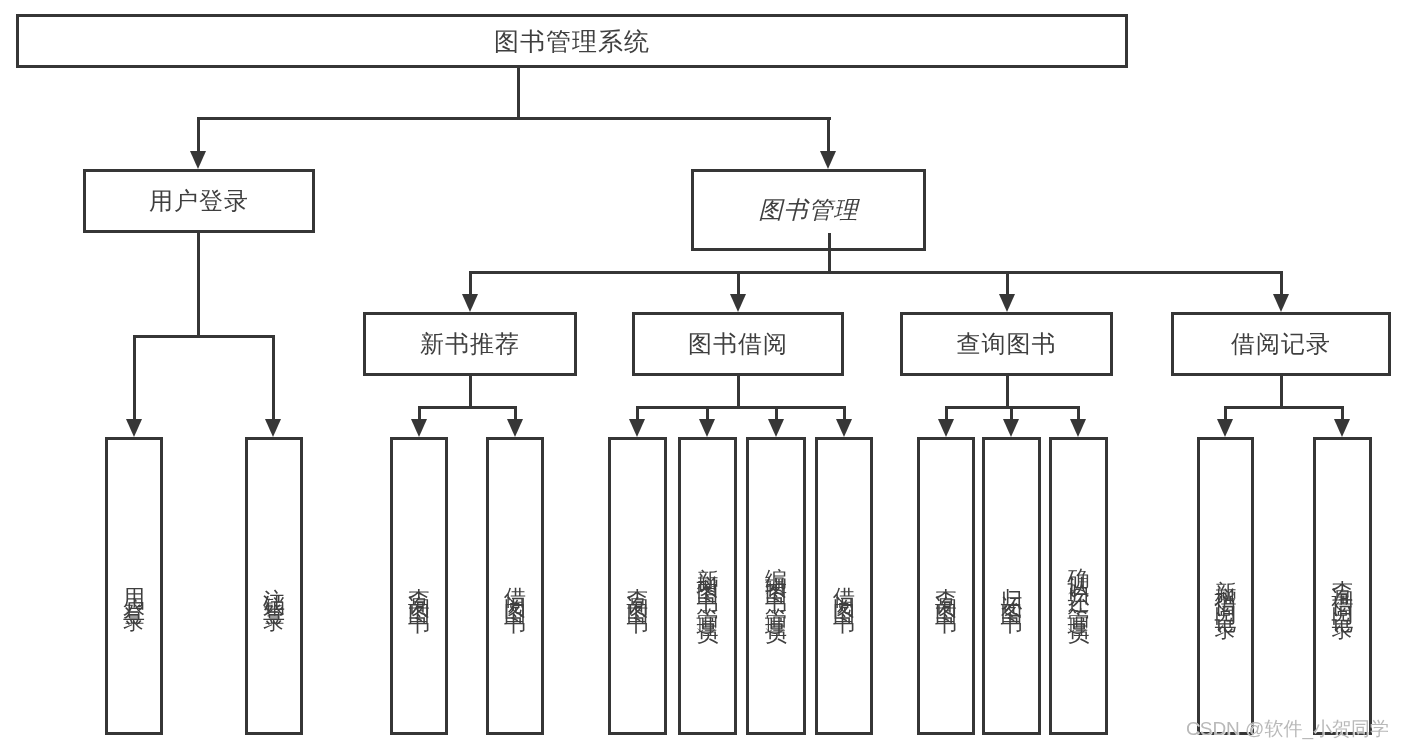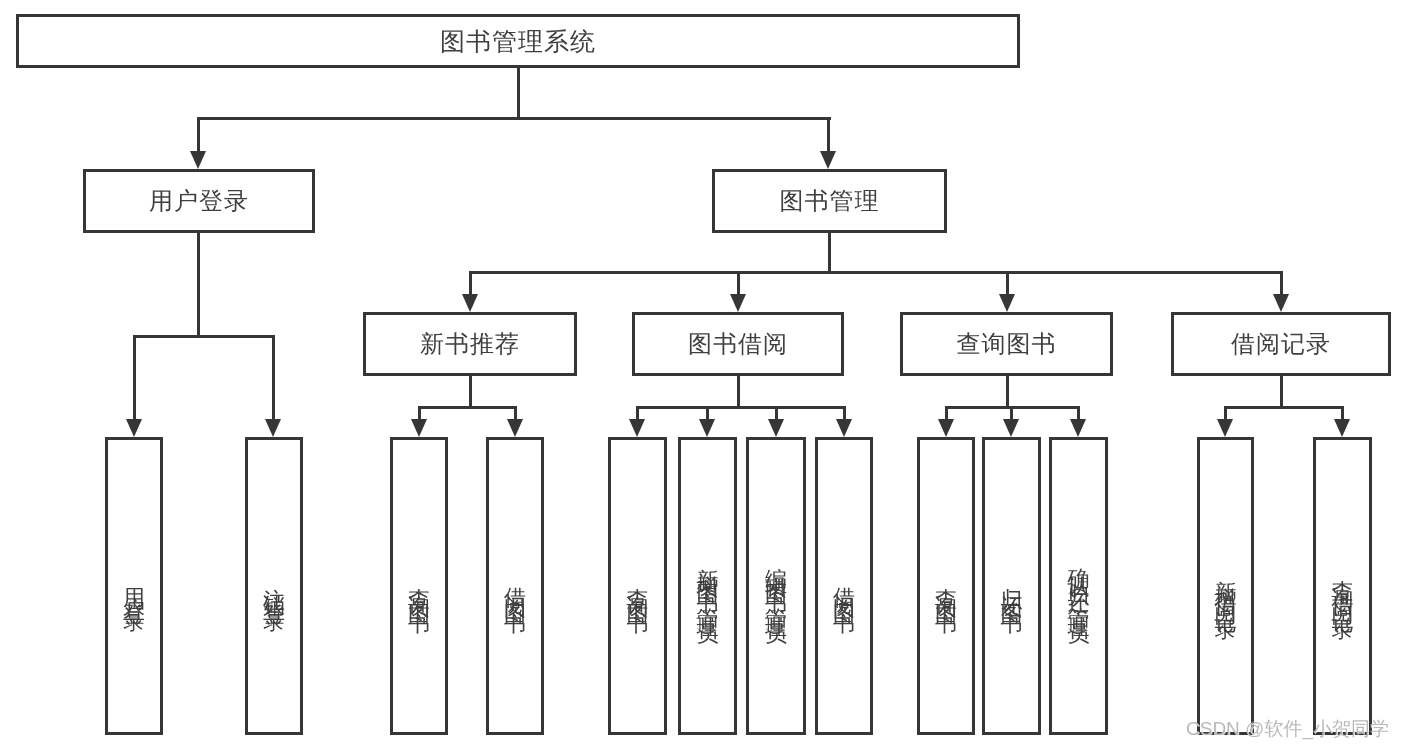--- a/index.html
+++ b/index.html
@@ -59,35 +59,35 @@
     white-space:nowrap;
     z-index:5;
     text-shadow:1px 1px 0 rgba(255,255,255,.8);
   }
 </style>
 </head>
 <body>
 
 <div id="canvas">
 
-  <div class="box" style="left:16px;top:14px;width:1004px;height:54px;">
+  <div class="box" style="left:16px;top:14px;width:1112px;height:54px;">
     <span class="hlabel root-label">图书管理系统</span>
   </div>
 
   <div class="cl" style="left:517px;top:66px;width:3px;height:52px;"></div>
   <div class="cl" style="left:197px;top:117px;width:634px;height:3px;"></div>
   <div class="cl" style="left:197px;top:117px;width:3px;height:38px;"></div>
   <div class="arw" style="left:190px;top:151px;"></div>
   <div class="cl" style="left:827px;top:117px;width:3px;height:38px;"></div>
   <div class="arw" style="left:820px;top:151px;"></div>
 
   <div class="box" style="left:83px;top:169px;width:232px;height:64px;">
     <span class="hlabel">用户登录</span>
   </div>
-  <div class="box" style="left:712px;top:169px;width:235px;height:64px;">
+  <div class="box" style="left:691px;top:169px;width:235px;height:82px;font-style:italic;">
     <span class="hlabel">图书管理</span>
   </div>
 
   <div class="cl" style="left:197px;top:233px;width:3px;height:103px;"></div>
   <div class="cl" style="left:133px;top:335px;width:142px;height:3px;"></div>
   <div class="cl" style="left:133px;top:335px;width:3px;height:88px;"></div>
   <div class="arw" style="left:126px;top:419px;"></div>
   <div class="cl" style="left:272px;top:335px;width:3px;height:88px;"></div>
   <div class="arw" style="left:265px;top:419px;"></div>
 

